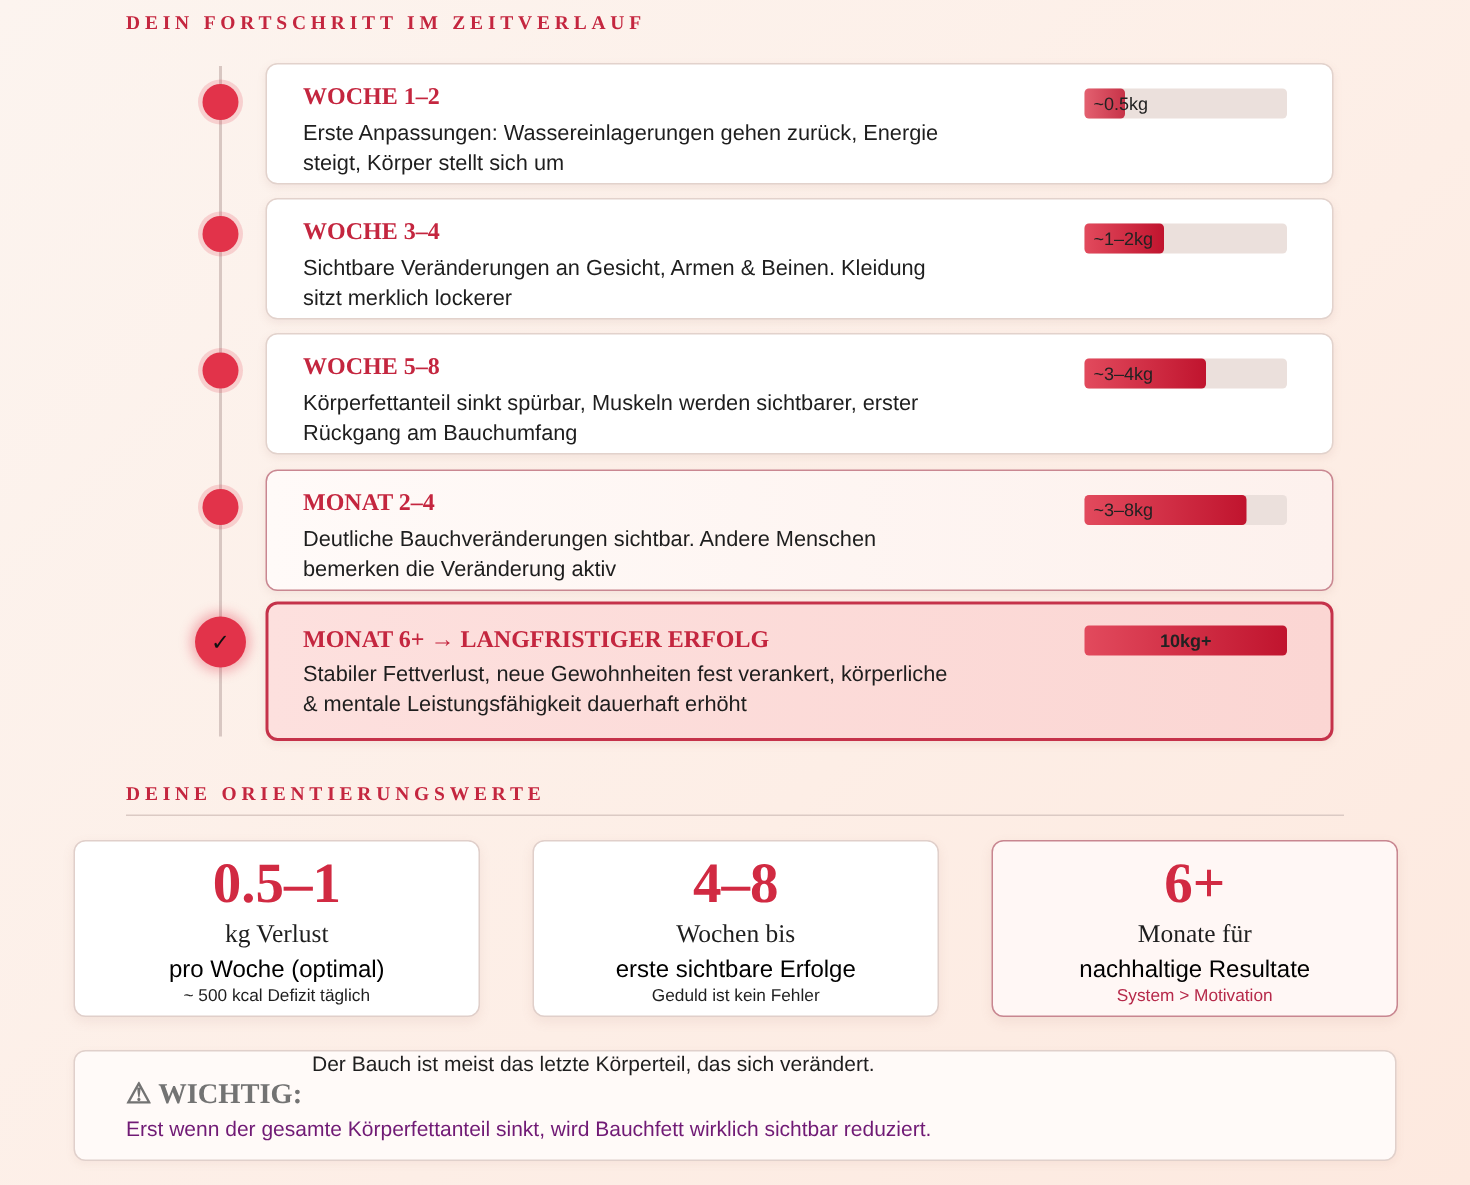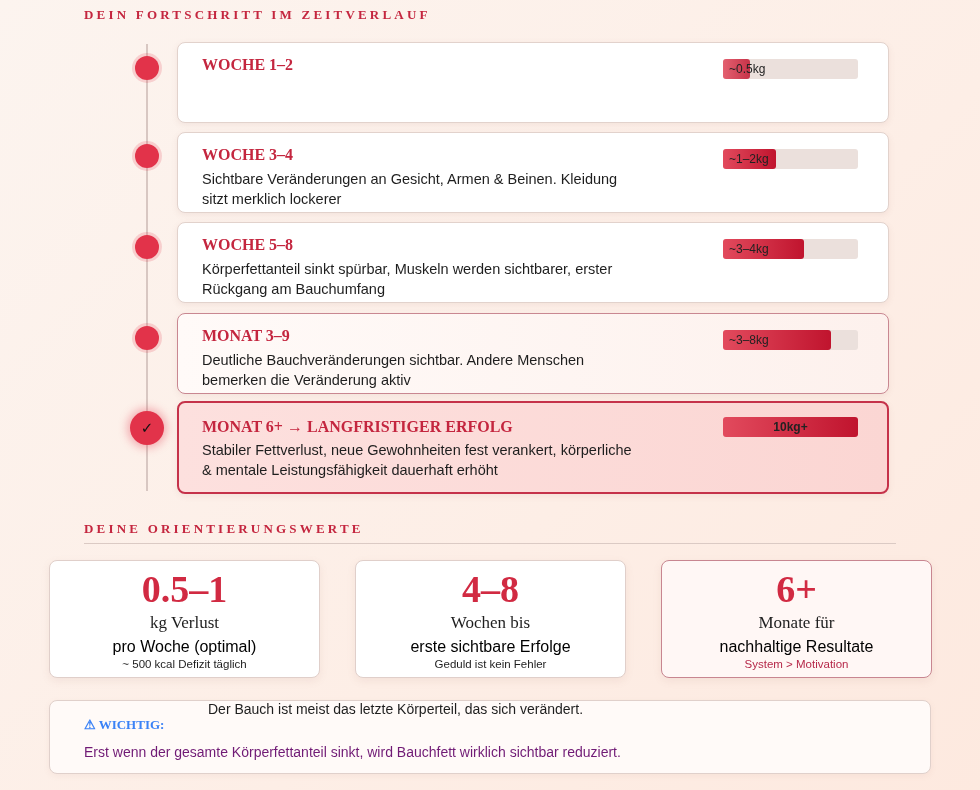--- a/index.html
+++ b/index.html
@@ -107,39 +107,40 @@
   .stat.highlight .stat-note { color: #b6294a; }
 
   .notice {
     position: absolute; left: 49px; top: 700px; width: 882px; height: 74px;
     background: #fffaf8; border: 1px solid #e0d0cb; border-radius: 8px;
     box-shadow: 0 2px 6px rgba(160,110,100,0.08);
   }
   .notice-label {
     position: absolute; left: 34px; top: 16px;
     font-family: "Liberation Serif", serif; font-weight: bold;
-    font-size: 13px; color: #3b82f6;
+    font-size: 19px; color: #737373;
   }
   .notice-line1 {
     position: absolute; left: 158px; top: 0; font-size: 14px; color: #1e1e1e;
   }
   .notice-line2 {
     position: absolute; left: 34px; top: 43px; font-size: 14px; color: #701a75;
   }
 </style>
 </head>
 <body>
 
 <div class="section-title" id="title-timeline">DEIN FORTSCHRITT IM ZEITVERLAUF</div>
 
 <div class="timeline-line"></div>
 
 <div class="dot" style="top:56px"></div>
 <div class="card" style="top:42px;height:81px">
   <div class="card-title">WOCHE 1–2</div>
+  <div class="card-desc">Erste Anpassungen: Wassereinlagerungen gehen zurück, Energie steigt, Körper stellt sich um</div>
   <div class="bar-track">
     <div class="bar-fill" style="width:27px;opacity:0.85"></div>
     <div class="bar-label">~0.5kg</div>
   </div>
 </div>
 
 <div class="dot" style="top:144px"></div>
 <div class="card" style="top:132px;height:81px">
   <div class="card-title">WOCHE 3–4</div>
   <div class="card-desc">Sichtbare Veränderungen an Gesicht, Armen &amp; Beinen. Kleidung sitzt merklich lockerer</div>
@@ -154,21 +155,21 @@
   <div class="card-title">WOCHE 5–8</div>
   <div class="card-desc">Körperfettanteil sinkt spürbar, Muskeln werden sichtbarer, erster Rückgang am Bauchumfang</div>
   <div class="bar-track">
     <div class="bar-fill" style="width:81px"></div>
     <div class="bar-label">~3–4kg</div>
   </div>
 </div>
 
 <div class="dot" style="top:326px"></div>
 <div class="card tinted" style="top:313px;height:81px">
-  <div class="card-title">MONAT 3–9</div>
+  <div class="card-title">MONAT 2–4</div>
   <div class="card-desc">Deutliche Bauchveränderungen sichtbar. Andere Menschen bemerken die Veränderung aktiv</div>
   <div class="bar-track">
     <div class="bar-fill" style="width:108px"></div>
     <div class="bar-label">~3–8kg</div>
   </div>
 </div>
 
 <div class="dot done" style="top:411px">✓</div>
 <div class="card final" style="top:401px;height:93px">
   <div class="card-title">MONAT 6+ → LANGFRISTIGER ERFOLG</div>

